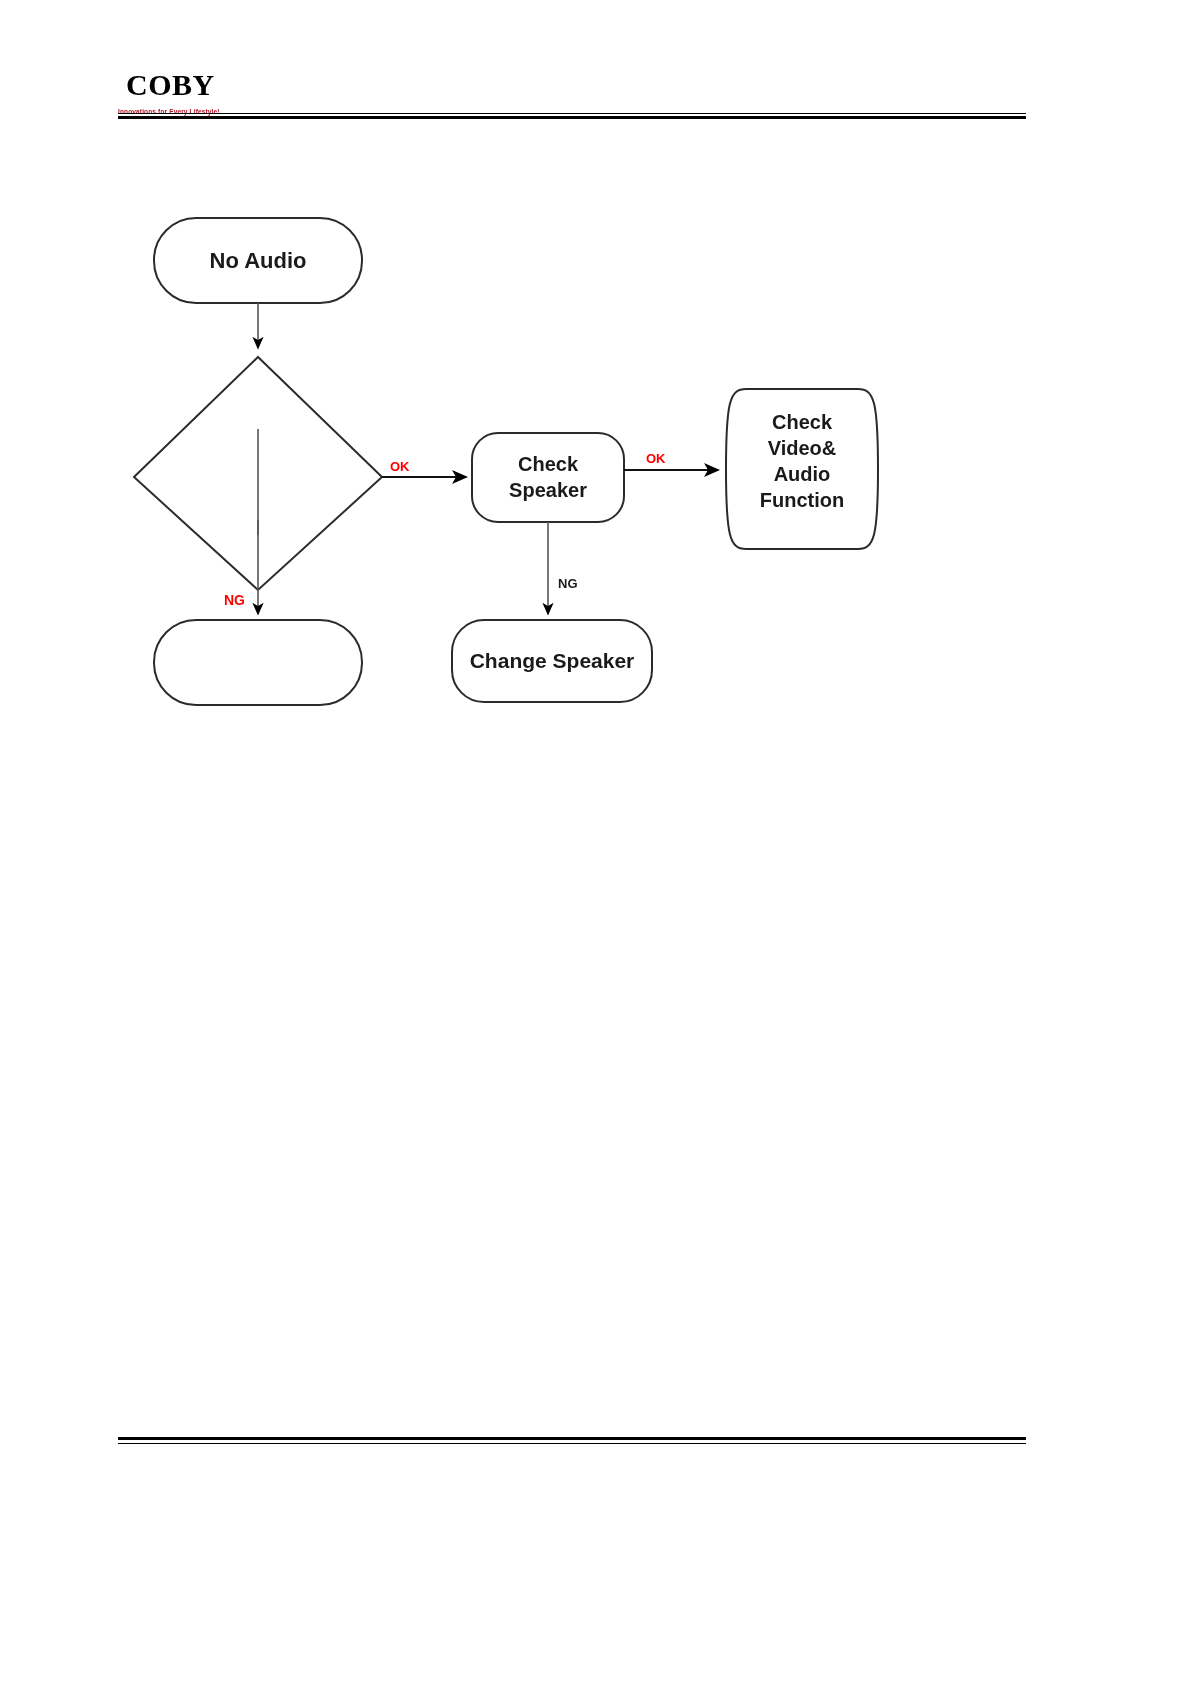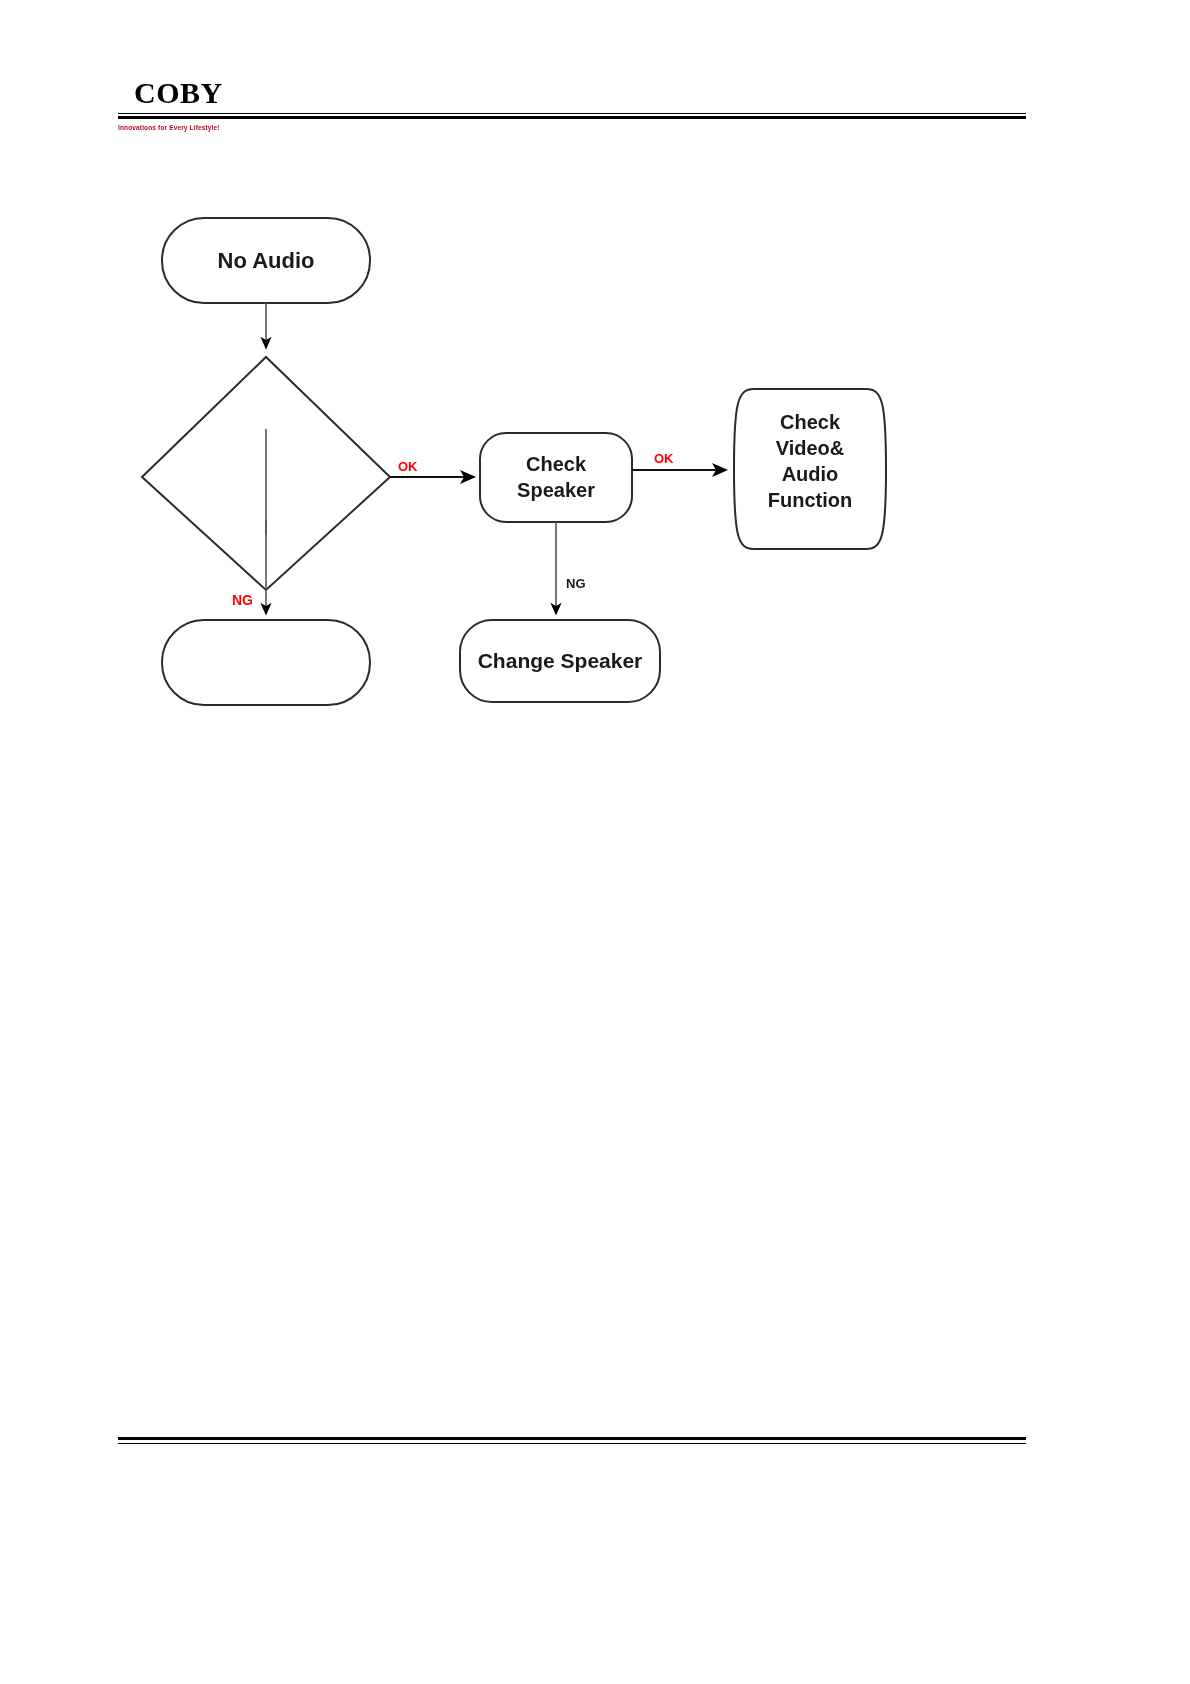--- a/index.html
+++ b/index.html
@@ -23,21 +23,21 @@
     width: 908px;
     height: 62px;
   }
   .logo-wordmark {
     font-family: "Liberation Serif", serif;
     font-weight: bold;
     font-size: 30px;
     letter-spacing: 0.5px;
     color: #000000;
     line-height: 30px;
-    margin: 16px;
+    margin: 8px;
     padding: 0;
   }
   .logo-tagline {
     font-family: "Liberation Sans", sans-serif;
     font-size: 6.5px;
     font-weight: bold;
     color: #b01020;
     letter-spacing: 0.15px;
     margin-top: 3px;
     white-space: nowrap;
@@ -73,21 +73,21 @@
     left: 118px;
     top: 1443px;
     width: 908px;
     height: 1px;
     background: #000000;
   }
 
   
   .flowchart {
     position: absolute;
-    left: 114px;
+    left: 106px;
     top: 180px;
     width: 908px;
     height: 560px;
   }
   .flowchart svg {
     display: block;
   }
   .node-text {
     font-family: "Liberation Sans", sans-serif;
     font-weight: bold;

